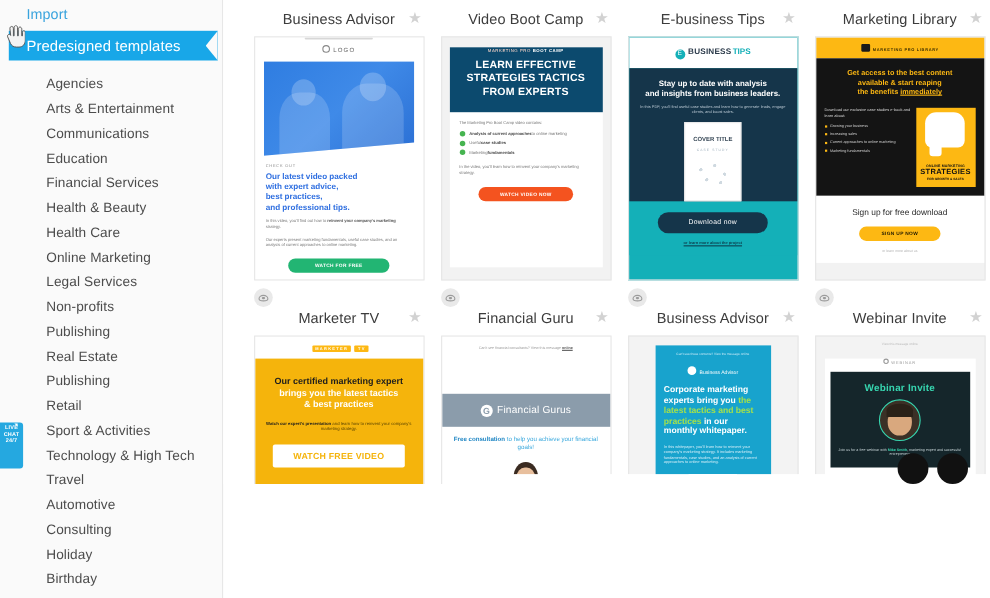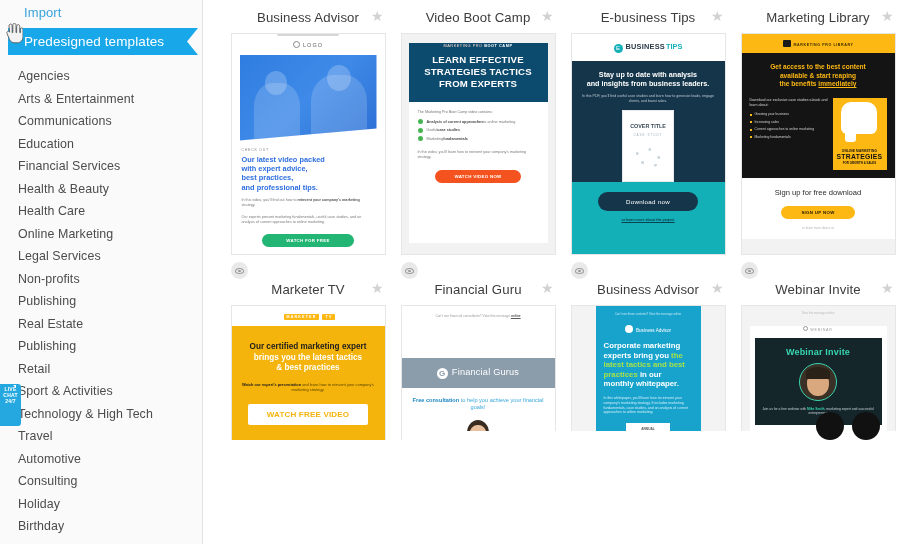--- a/index.html
+++ b/index.html
@@ -42,21 +42,21 @@
     width: 11px; height: 27px;
     background: #fafafa;
     clip-path: polygon(100% 0, 100% 100%, 0 50%);
   }
   .nav-list { margin-top: 10px; }
   .nav-item {
     font-size: 12.4px;
     color: #4c4c4c;
     height: 22.5px;
     line-height: 22.5px;
-    padding-left: 18px;
+    padding-left: 42px;
     white-space: nowrap;
     letter-spacing: .1px;
   }
 
   .side-divider {
     position: absolute; top: 0; left: 202px;
     width: 1px; height: 544px; background: #e3e3e3;
   }
 
   
@@ -267,21 +267,21 @@
   .c6 .photo .tie { position:absolute; left:50%; transform:translateX(-50%); bottom:4px; width:5px;height:24px;background:#3d2f2a; clip-path: polygon(50% 0,100% 22%,70% 100%,30% 100%,0 22%);}
   .c6 .cta { background:#22a7e0; width:118px; border-radius:12px; margin-top:-16px; position:relative; z-index:4; font-size:5.4px; padding:6px 0;}
   .c6 .read { text-align:center; font-size:5.4px; color:#8e8e8e; padding: 10px 0 9px; }
   .c6 .art { background:#8b9cab; padding: 8px 9px 10px; }
   .c6 .art .h { color:#fff; font-size:4.4px; font-weight:bold; }
   .c6 .art .p { color:#e3e9ee; font-size:3.5px; line-height:4.6px; margin-top:3px; }
   .c6 .art .l { color:#cfd8de; font-size:3.2px; margin-top:3px; text-decoration:underline;}
 
   
   .c7 { background:#f3f3f3; position:relative; }
-  .c7 .wrap { width:105px; margin: 0 auto; background:#18a3cd; min-height:100%; padding: 6px 8px 10px; }
+  .c7 .wrap { width:105px; margin: 8px auto; background:#18a3cd; min-height:100%; padding: 6px 8px 10px; }
   .c7 .pre { font-size:2.9px; color:#bfe6f5; text-align:center; }
   .c7 .brand { text-align:center; font-size:4.6px; color:#fff; padding: 9px 0 8px; }
   .c7 .brand .c { display:inline-block;width:8px;height:8px;border-radius:50%;background:#fff;margin-right:3px;vertical-align:-1px;}
   .c7 h3 { color:#fff; font-size:7.8px; line-height:9.6px; font-weight:bold; }
   .c7 h3 .g { color:#a3e04c; }
   .c7 p { color:#d4eef8; font-size:3.5px; line-height:4.8px; margin-top:7px;}
   .c7 .rep { width:44px; height:60px; background:#fff; margin: 8px auto 0; padding:4px; }
   .c7 .rep .t { font-size:3.2px; color:#555; text-align:center; font-weight:bold; }
   .c7 .rep .t small { display:block; font-size:2.4px; font-weight:normal; color:#999; }
   .c7 .rep .g2 { height:36px; margin-top:4px; background: linear-gradient(120deg,#ff7ab6 0%, #ff5ea8 25%, #a060e0 55%, #ffd36e 100%); clip-path: polygon(0 55%, 22% 30%, 45% 62%, 70% 22%, 100% 48%, 100% 100%, 0 100%); }

